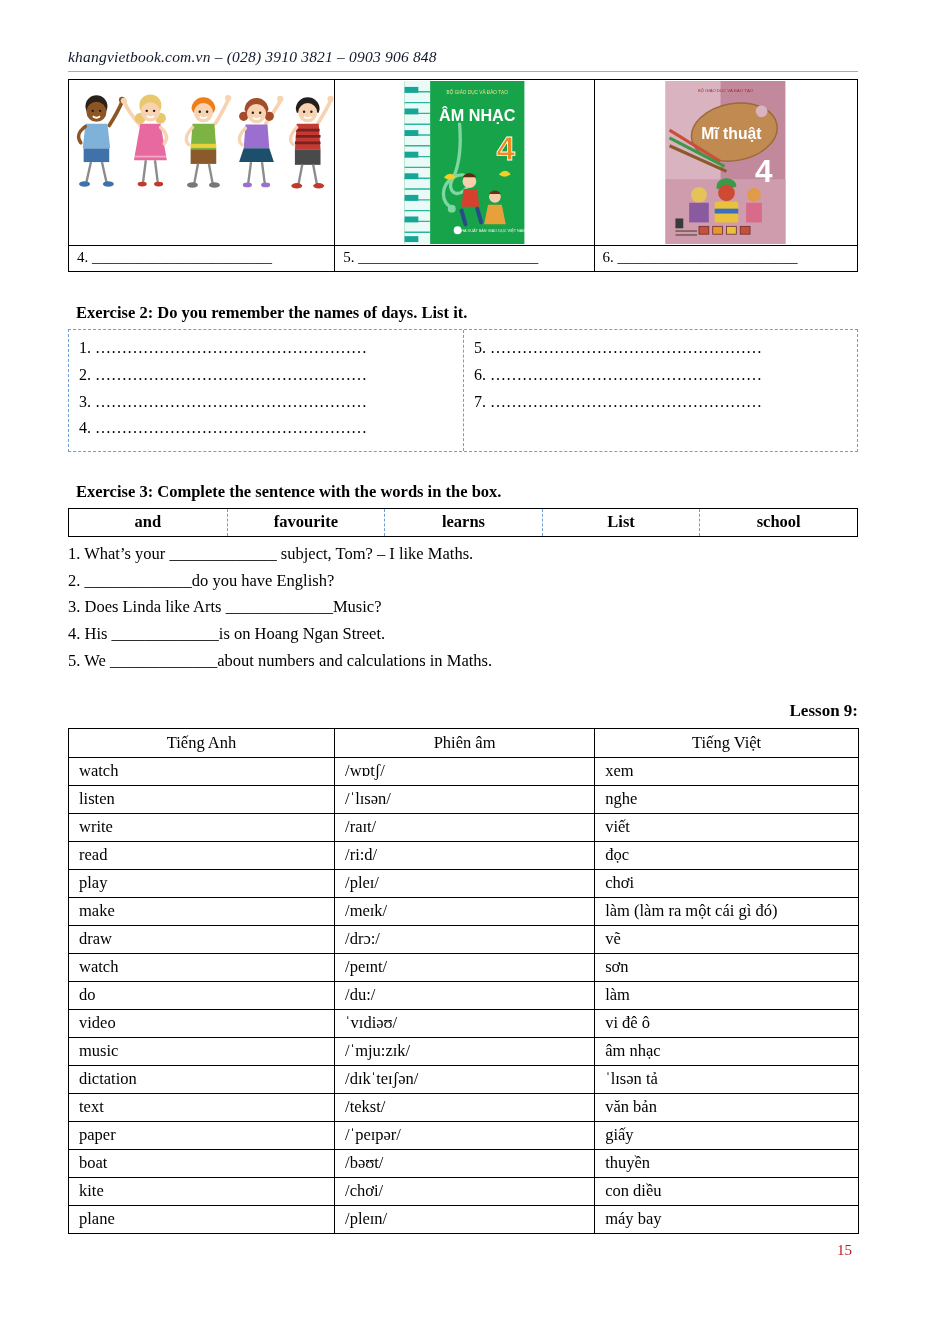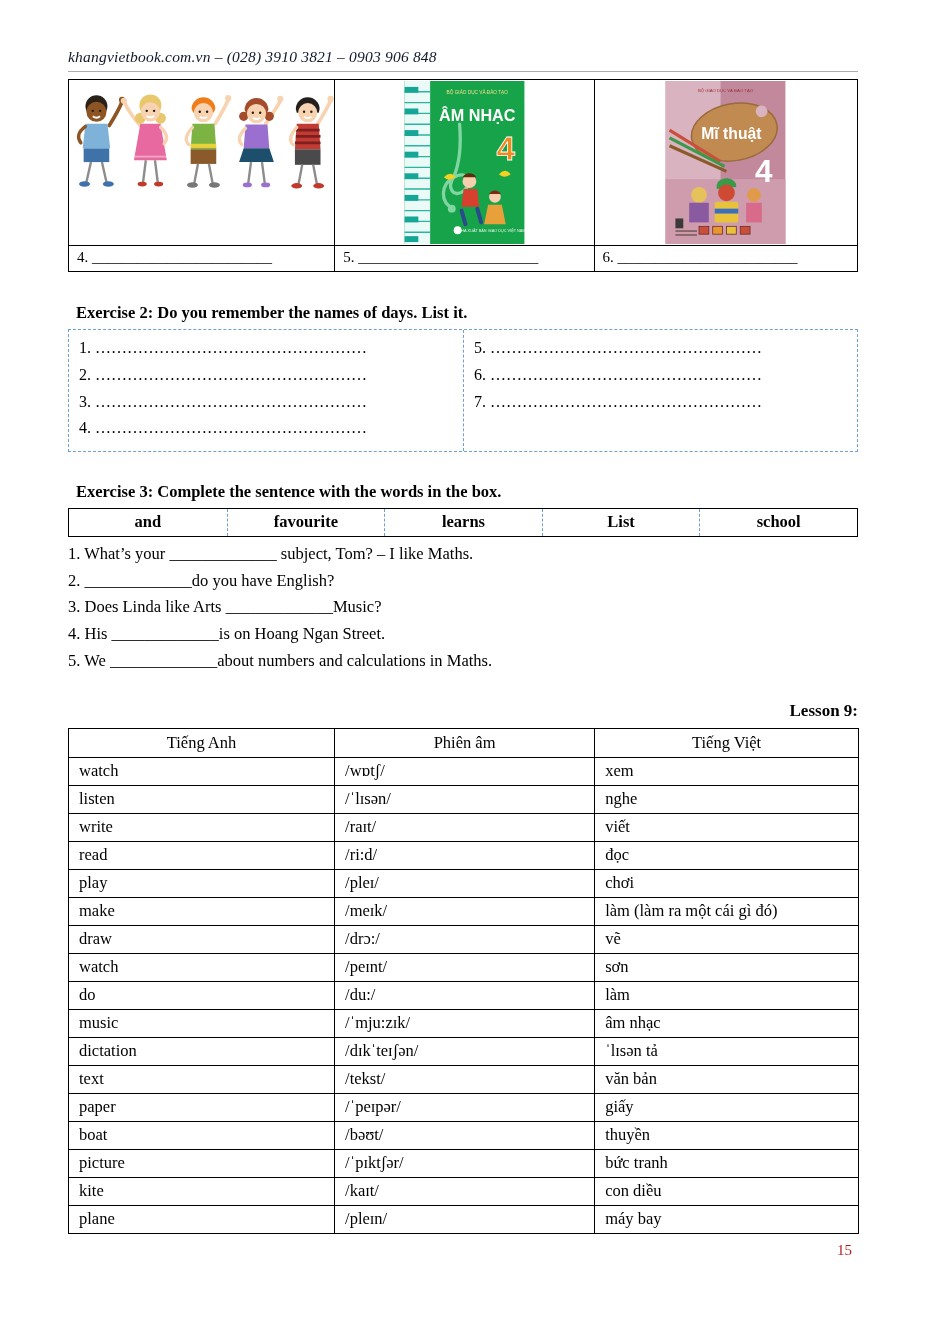--- a/index.html
+++ b/index.html
@@ -320,20 +320,25 @@
         <div class="vcell vc2">/peɪnt/</div>
         <div class="vcell vc3">sơn</div>
       </div>
 
       <div class="vrow">
         <div class="vcell vc1">do</div>
         <div class="vcell vc2">/du:/</div>
         <div class="vcell vc3">làm</div>
       </div>
 
+      <div class="vrow">
+        <div class="vcell vc1">video</div>
+        <div class="vcell vc2">ˈvɪdiəʊ/</div>
+        <div class="vcell vc3">vi đê ô</div>
+      </div>
 
       <div class="vrow">
         <div class="vcell vc1">music</div>
         <div class="vcell vc2">/ˈmju:zɪk/</div>
         <div class="vcell vc3">âm nhạc</div>
       </div>
 
       <div class="vrow">
         <div class="vcell vc1">dictation</div>
         <div class="vcell vc2">/dɪkˈteɪʃən/</div>
@@ -351,29 +356,24 @@
         <div class="vcell vc2">/ˈpeɪpər/</div>
         <div class="vcell vc3">giấy</div>
       </div>
 
       <div class="vrow">
         <div class="vcell vc1">boat</div>
         <div class="vcell vc2">/bəʊt/</div>
         <div class="vcell vc3">thuyền</div>
       </div>
 
-      <div class="vrow">
-        <div class="vcell vc1">picture</div>
-        <div class="vcell vc2">/ˈpɪktʃər/</div>
-        <div class="vcell vc3">bức tranh</div>
-      </div>
 
       <div class="vrow">
         <div class="vcell vc1">kite</div>
-        <div class="vcell vc2">/kaɪt/</div>
+        <div class="vcell vc2">/chơi/</div>
         <div class="vcell vc3">con diều</div>
       </div>
 
       <div class="vrow">
         <div class="vcell vc1">plane</div>
         <div class="vcell vc2">/pleɪn/</div>
         <div class="vcell vc3">máy bay</div>
       </div>
     </div>
 

